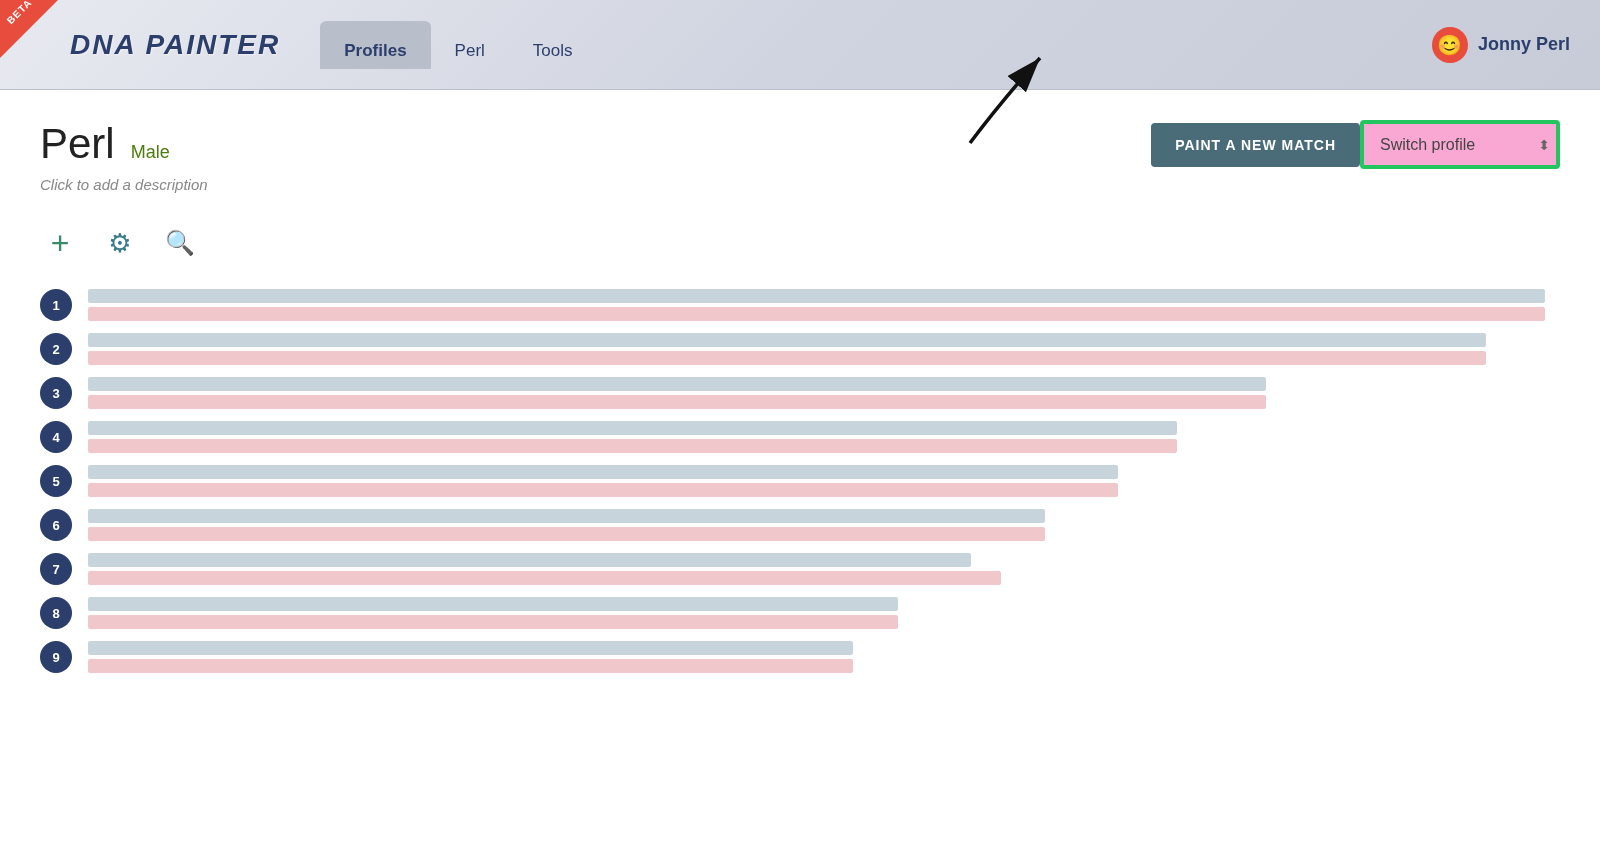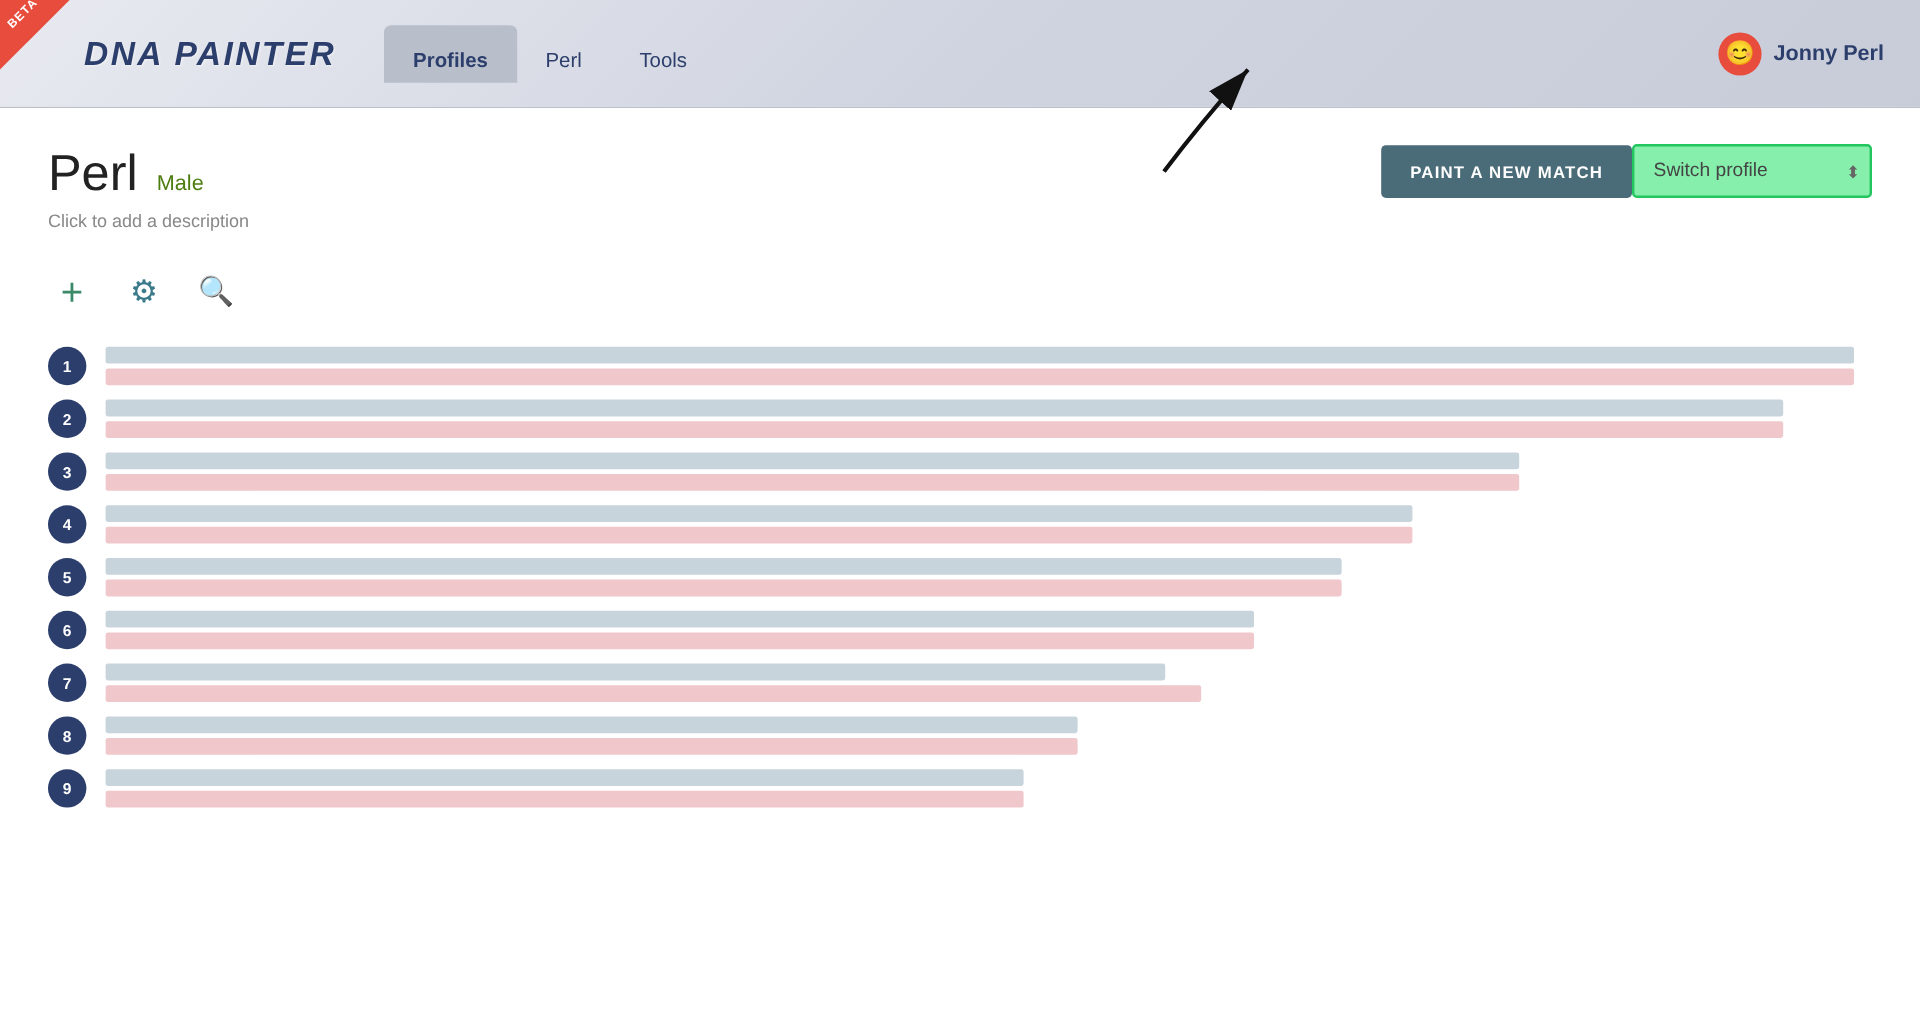--- a/index.html
+++ b/index.html
@@ -109,43 +109,44 @@
       color: #222;
     }
     .profile-gender {
       font-size: 18px;
       color: #4d7c0f;
     }
     .profile-description {
       font-size: 15px;
       color: #888;
       margin-top: 8px;
+      font-style: italic;
       cursor: pointer;
     }
     .profile-actions {
       display: flex;
       align-items: center;
     }
     .paint-btn {
       background: #4a6b78;
       color: #fff;
       border: none;
       padding: 14px 24px;
       font-size: 14px;
       font-weight: 700;
       letter-spacing: 1px;
       cursor: pointer;
       border-radius: 4px;
     }
     .switch-select {
       padding: 12px 36px 12px 16px;
       font-size: 16px;
-      border: 2px solid #22c55e;
+      border: 4px solid #22c55e;
       border-radius: 4px;
-      background: #86efac;
+      background: #f9a8d4;
       color: #444;
       cursor: pointer;
       min-width: 200px;
       appearance: none;
       -webkit-appearance: none;
     }
     .switch-select-wrap {
       position: relative;
     }
     .switch-select-wrap::after {

